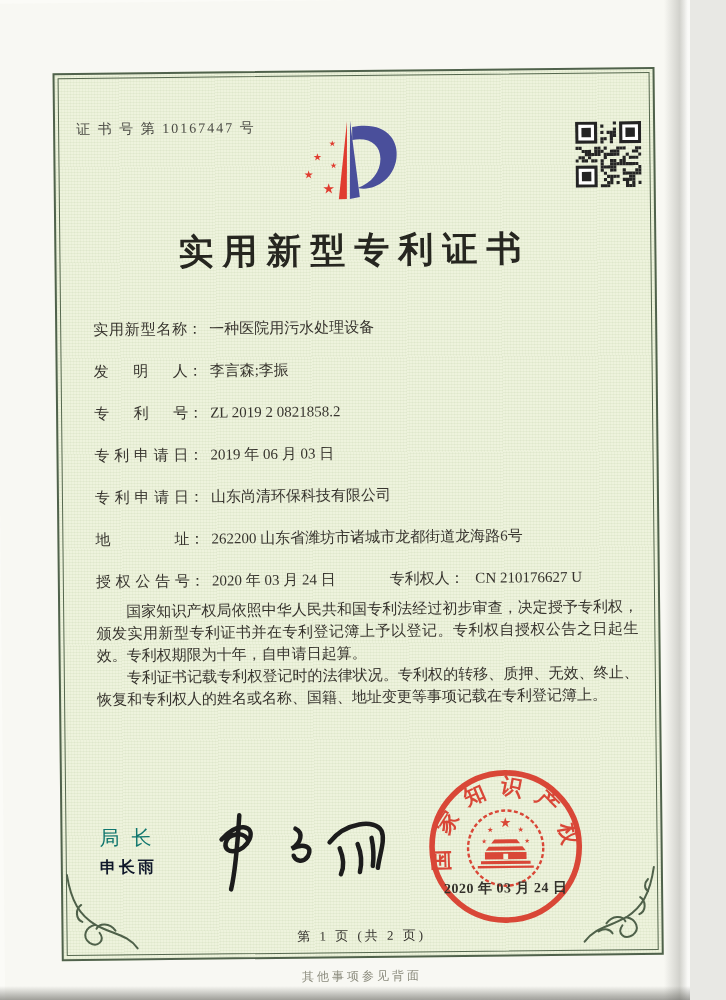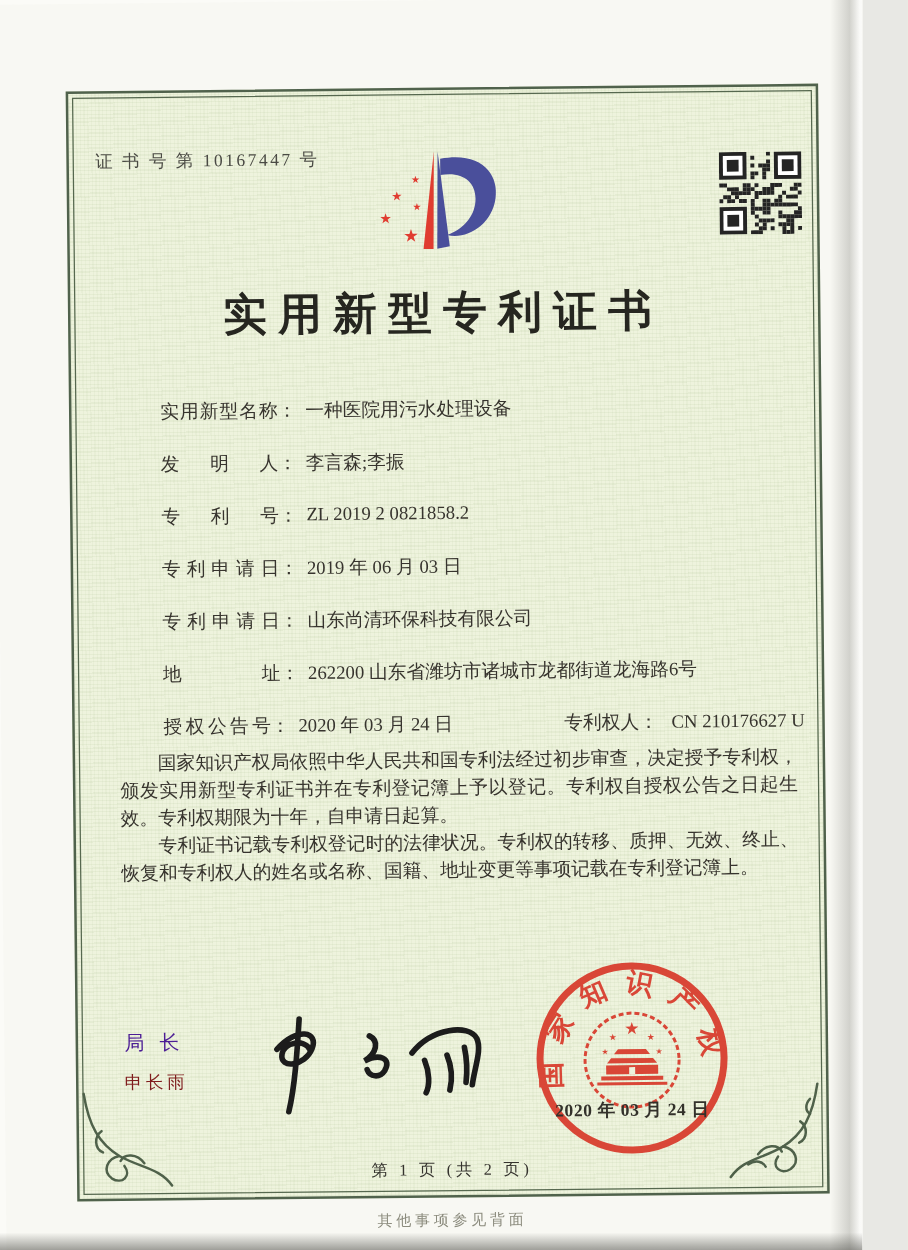--- a/index.html
+++ b/index.html
@@ -13,29 +13,29 @@
            repeating-linear-gradient(90deg, rgba(150,175,120,.07) 0 1px, rgba(0,0,0,0) 1px 3px);}
   .frame-inner{position:absolute;inset:3px;border:1px solid #56684f;}
   .abs{position:absolute;}
   .cert-no{left:80px;top:118px;font-size:14px;letter-spacing:2px;color:#4a4a44;z-index:3;}
   .logo{left:299px;top:115px;width:110px;height:90px;z-index:3;}
   .qr{left:579px;top:124px;width:66px;height:66px;z-index:3;}
   .title{left:57px;top:227px;width:600px;text-align:center;font-size:35px;font-weight:bold;
          letter-spacing:9px;color:#262620;z-index:3;}
   .fields{left:95px;top:306px;width:548px;font-size:15px;color:#37342e;z-index:3;}
   .field-row{height:42px;display:flex;align-items:center;white-space:nowrap;}
-  .flabel{display:inline-block;width:94px;text-align:justify;text-align-last:justify;margin-left:35px;}
+  .flabel{display:inline-block;width:94px;text-align:justify;text-align-last:justify;}
   .colon{margin-right:7px;}
   .pair2{margin-left:54px;}
   .pair2 .flabel{width:auto;text-align-last:auto;margin-right:0;}
   .paras{left:95px;top:598px;width:542px;font-size:15px;line-height:22px;color:#37342e;
          text-align:justify;z-index:3;}
   .paras p{margin:0;text-indent:2em;}
-  .signer-title{left:96px;top:822px;font-size:16px;letter-spacing:12px;color:#4c1d95;z-index:4;}
-  .signer-name{left:96px;top:855px;font-size:14px;letter-spacing:3px;color:#7f1d1d;z-index:4;}
+  .signer-title{left:96px;top:822px;font-size:20px;letter-spacing:12px;color:#0f766e;z-index:4;}
+  .signer-name{left:96px;top:855px;font-size:16px;letter-spacing:3px;color:#0f172a;z-index:4;font-weight:bold;}
   .signature{left:198px;top:806px;width:205px;height:88px;z-index:4;}
   .seal{left:422px;top:768px;width:160px;height:160px;z-index:5;opacity:.92;}
   .seal-date{left:440px;top:881px;font-size:14px;font-weight:bold;letter-spacing:.5px;
              color:#33312b;z-index:6;}
   .page-num{left:57px;top:927px;width:600px;text-align:center;font-size:13px;letter-spacing:3px;
             color:#35332e;z-index:3;}
   .back-note{left:57px;top:968px;width:600px;text-align:center;font-size:12px;letter-spacing:3px;
              color:#8b8b7d;z-index:3;}
   .ornament{z-index:2;}
   .orn-br{left:574px;top:864px;width:80px;height:88px;}

